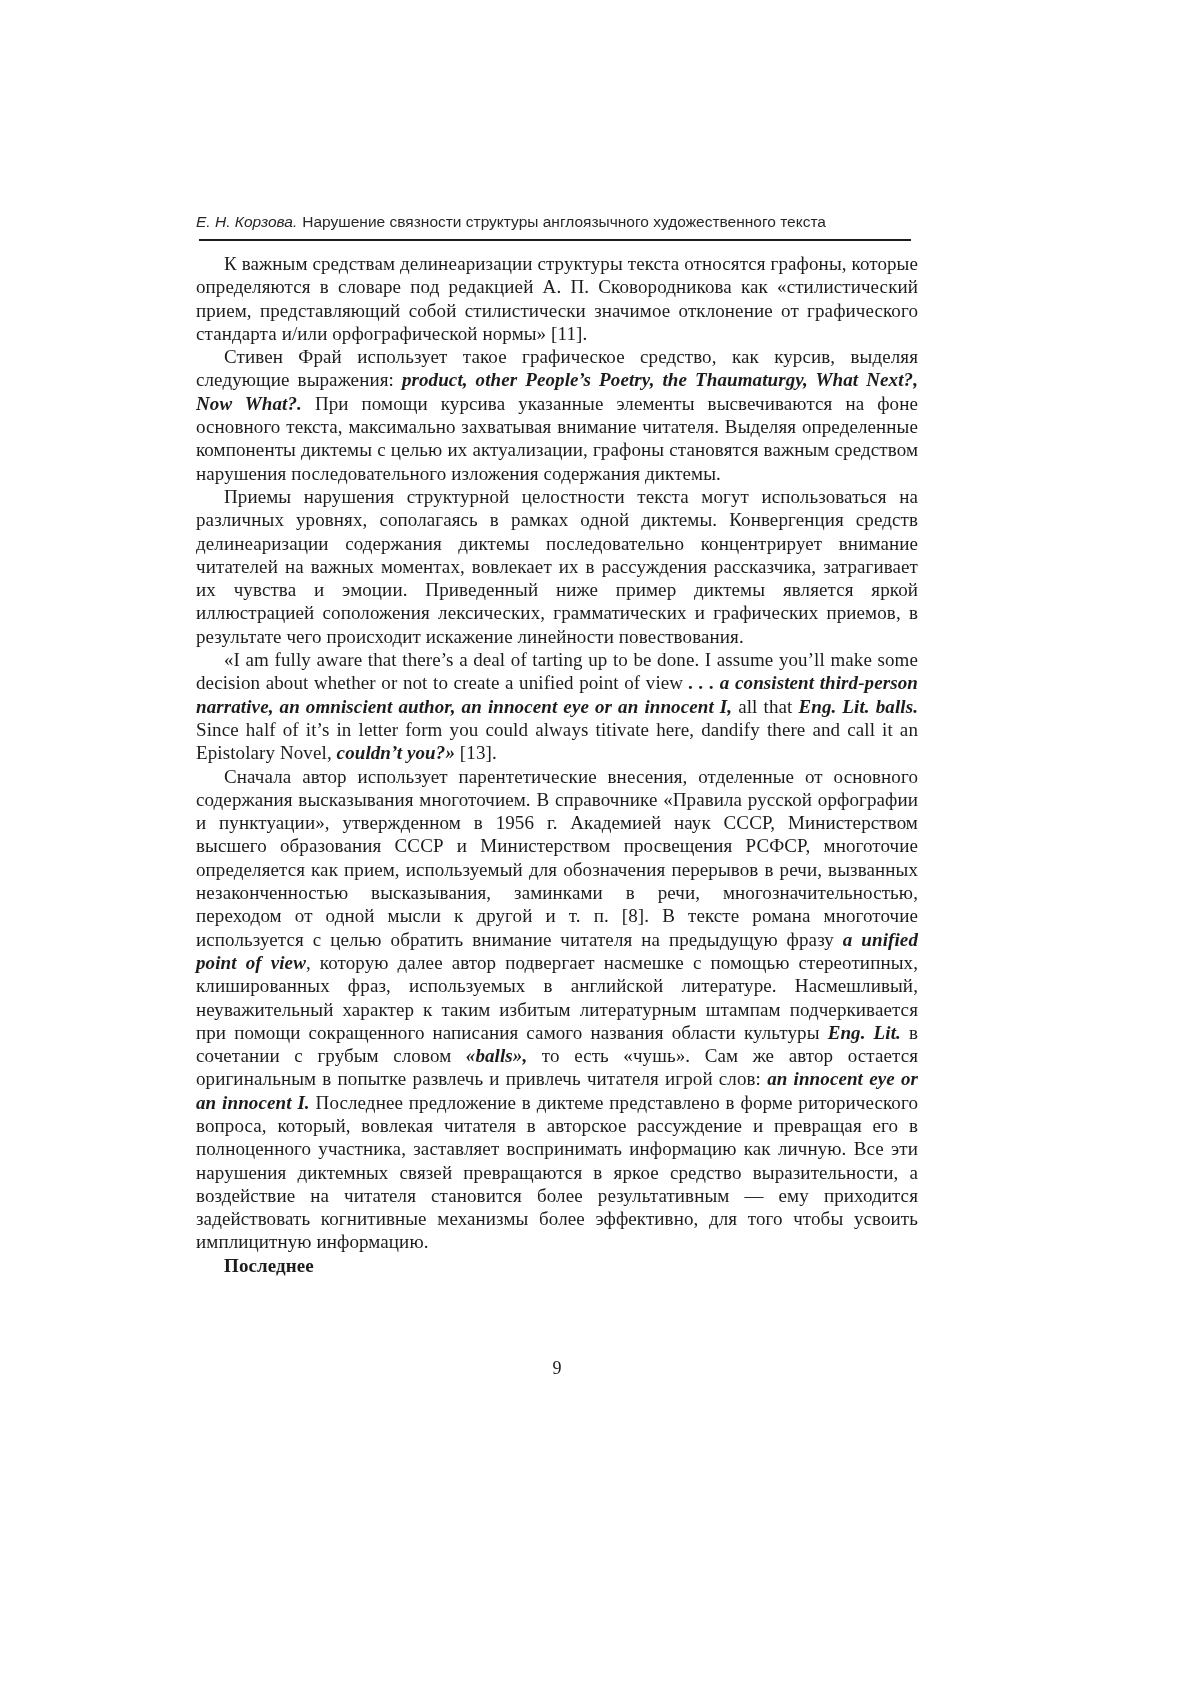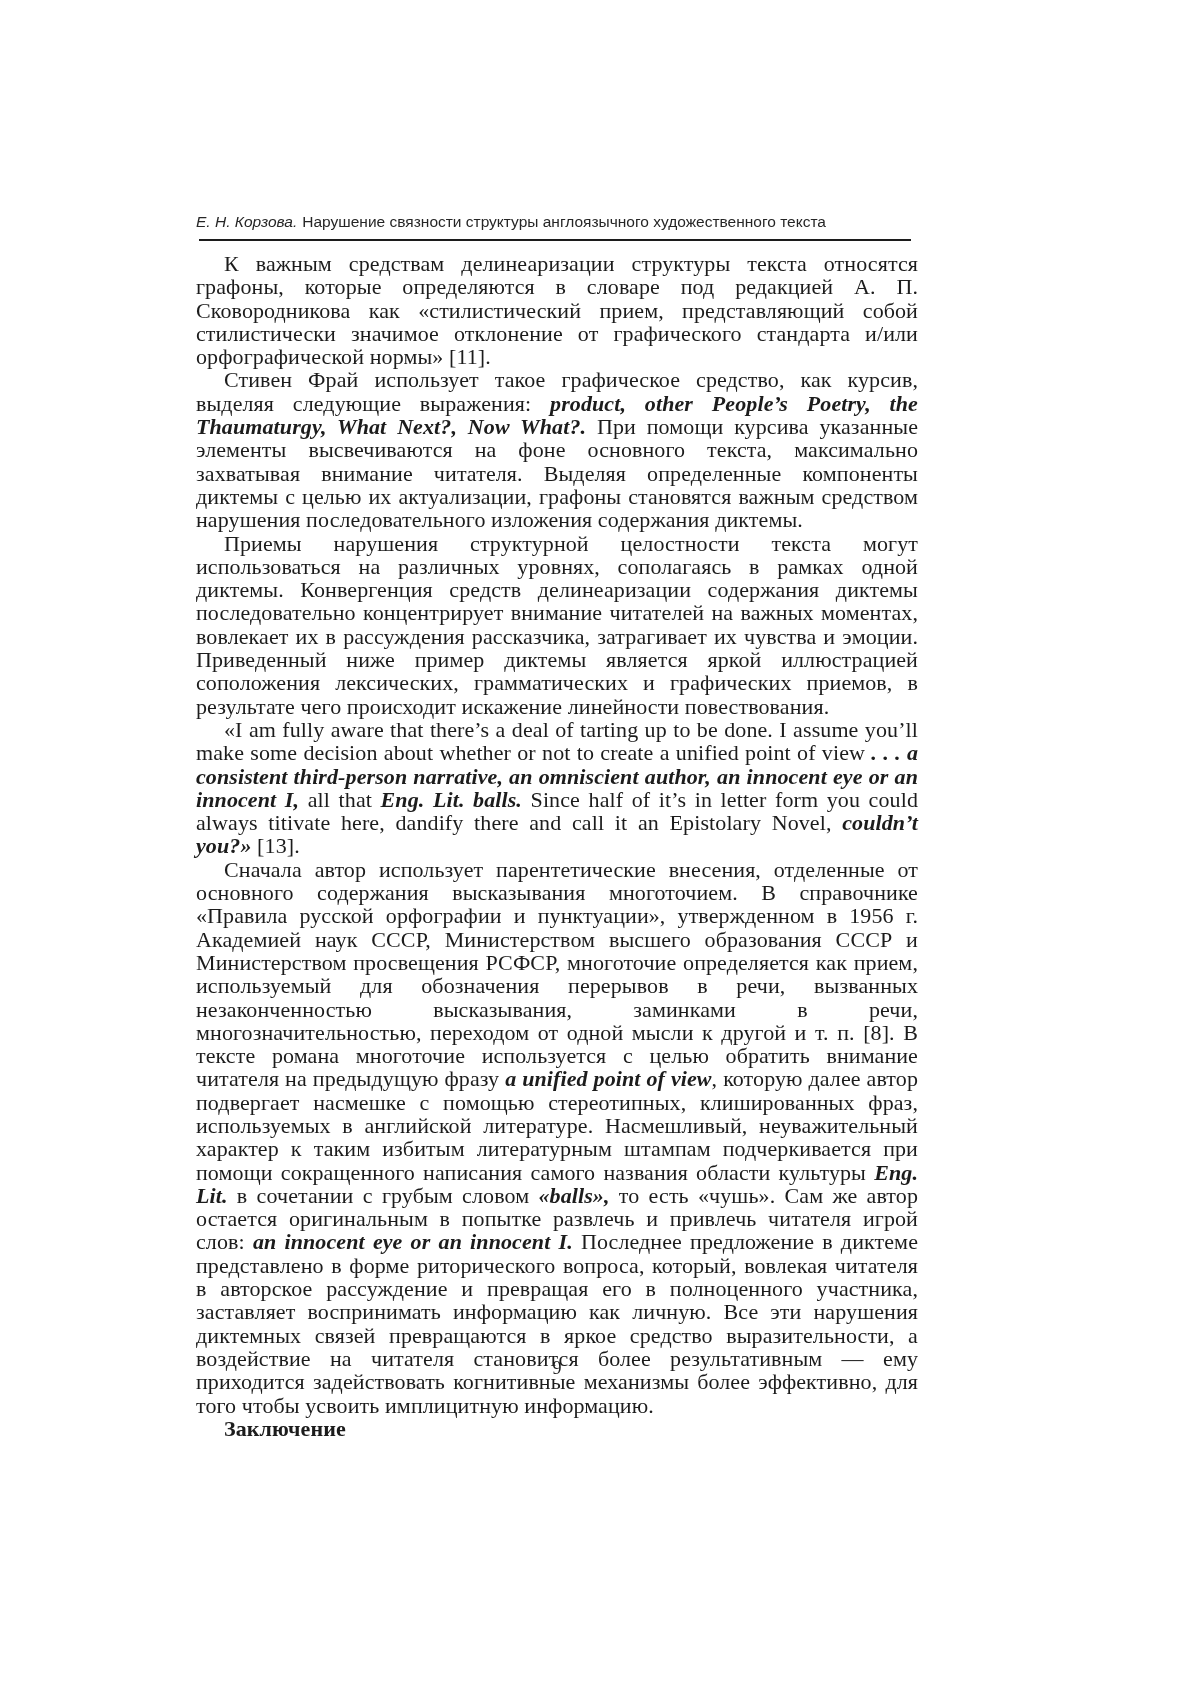--- a/index.html
+++ b/index.html
@@ -37,21 +37,21 @@
     top: 239px;
     width: 712px;
     height: 2px;
     background: #1c1c1c;
   }
   .body-text {
     position: absolute;
     left: 196px;
     top: 252px;
     width: 722px;
-    font-size: 22px;
+    font-size: 19px;
     line-height: 23.3px;
     text-align: justify;
     letter-spacing: 0.1px;
   }
   .para { text-indent: 28px; }
   .run-n  { font-weight: normal; font-style: normal; }
   .run-bi { font-weight: bold;   font-style: italic; }
   .run-b  { font-weight: bold;   font-style: normal; }
   .page-number {
     position: absolute;
@@ -73,18 +73,18 @@
   </div>
 
   <div class="header-rule"></div>
 
   <div class="body-text" id="paragraphs">
       <p class="para"><span class="run-n">К важным средствам делинеаризации структуры текста относятся графоны, которые определяются в словаре под редакцией А. П. Сковородникова как «стилистический прием, представляющий собой стилистически значимое отклонение от графического стандарта и/или орфографической нормы» [11].</span></p>
       <p class="para"><span class="run-n">Стивен Фрай использует такое графическое средство, как курсив, выделяя следующие выражения: </span><span class="run-bi">product, other People’s Poetry, the Thaumaturgy, What Next?, Now What?.</span><span class="run-n"> При помощи курсива указанные элементы высвечиваются на фоне основного текста, максимально захватывая внимание читателя. Выделяя определенные компоненты диктемы с целью их актуализации, графоны становятся важным средством нарушения последовательного изложения содержания диктемы.</span></p>
       <p class="para"><span class="run-n">Приемы нарушения структурной целостности текста могут использоваться на различных уровнях, сополагаясь в рамках одной диктемы. Конвергенция средств делинеаризации содержания диктемы последовательно концентрирует внимание читателей на важных моментах, вовлекает их в рассуждения рассказчика, затрагивает их чувства и эмоции. Приведенный ниже пример диктемы является яркой иллюстрацией соположения лексических, грамматических и графических приемов, в результате чего происходит искажение линейности повествования.</span></p>
       <p class="para"><span class="run-n">«I am fully aware that there’s a deal of tarting up to be done. I assume you’ll make some decision about whether or not to create a unified point of view </span><span class="run-bi">. . . a consistent third-person narrative, an omniscient author, an innocent eye or an innocent I,</span><span class="run-n"> all that </span><span class="run-bi">Eng. Lit. balls.</span><span class="run-n"> Since half of it’s in letter form you could always titivate here, dandify there and call it an Epistolary Novel, </span><span class="run-bi">couldn’t you?»</span><span class="run-n"> [13].</span></p>
       <p class="para"><span class="run-n">Сначала автор использует парентетические внесения, отделенные от основного содержания высказывания многоточием. В справочнике «Правила русской орфографии и пунктуации», утвержденном в 1956 г. Академией наук СССР, Министерством высшего образования СССР и Министерством просвещения РСФСР, многоточие определяется как прием, используемый для обозначения перерывов в речи, вызванных незаконченностью высказывания, заминками в речи, многозначительностью, переходом от одной мысли к другой и т. п. [8]. В тексте романа многоточие используется с целью обратить внимание читателя на предыдущую фразу </span><span class="run-bi">a unified point of view</span><span class="run-n">, которую далее автор подвергает насмешке с помощью стереотипных, клишированных фраз, используемых в английской литературе. Насмешливый, неуважительный характер к таким избитым литературным штампам подчеркивается при помощи сокращенного написания самого названия области культуры </span><span class="run-bi">Eng. Lit.</span><span class="run-n"> в сочетании с грубым словом </span><span class="run-bi">«balls»,</span><span class="run-n"> то есть «чушь». Сам же автор остается оригинальным в попытке развлечь и привлечь читателя игрой слов: </span><span class="run-bi">an innocent eye or an innocent I.</span><span class="run-n"> Последнее предложение в диктеме представлено в форме риторического вопроса, который, вовлекая читателя в авторское рассуждение и превращая его в полноценного участника, заставляет воспринимать информацию как личную. Все эти нарушения диктемных связей превращаются в яркое средство выразительности, а воздействие на читателя становится более результативным — ему приходится задействовать когнитивные механизмы более эффективно, для того чтобы усвоить имплицитную информацию.</span></p>
-      <p class="para"><span class="run-b">Заключение</span></p>
+      <p class="para"><span class="run-b">Последнее</span></p>
     </div>
 
   <div class="page-number">9</div>
 
 </div>
 
 </body></html>

